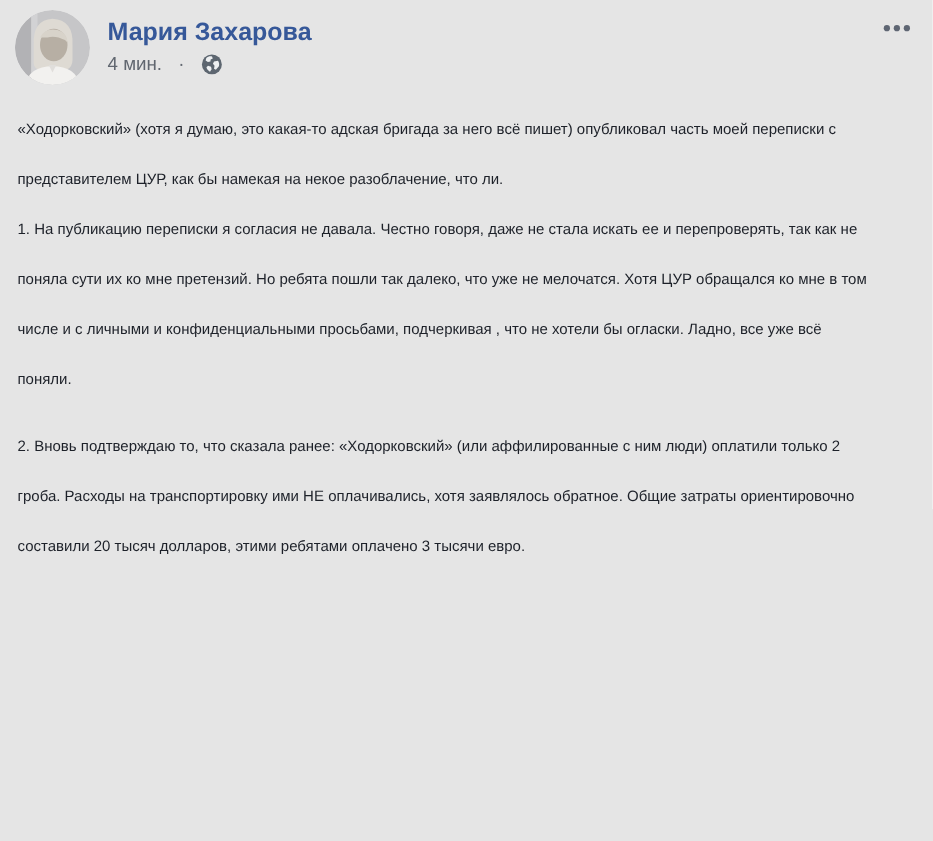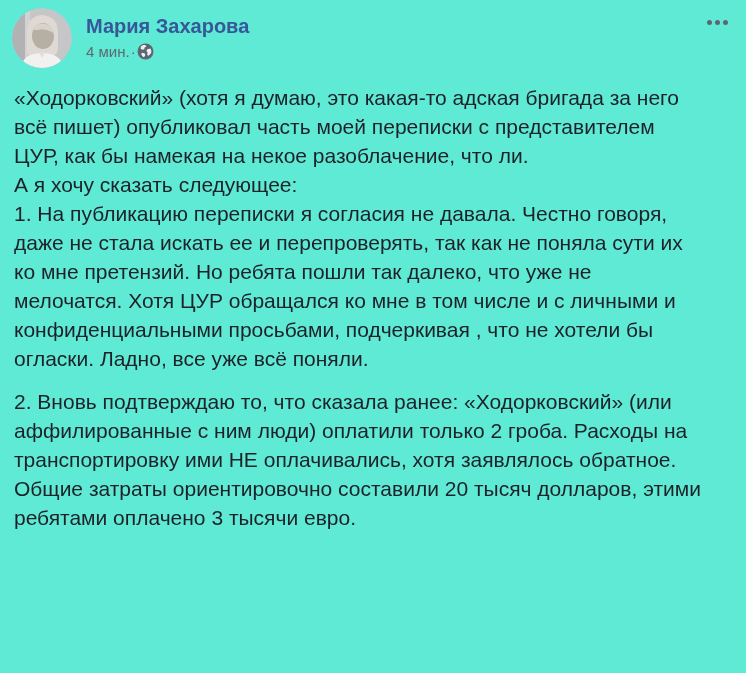--- a/index.html
+++ b/index.html
@@ -5,21 +5,21 @@
   * { box-sizing: border-box; }
   html, body { margin: 0; padding: 0; }
   body {
     width: 746px;
     height: 673px;
     background: #ffffff;
     font-family: "Liberation Sans", sans-serif;
     overflow: hidden;
     position: relative;
   }
-  .post { width: 100%; height: 100%; background: #5eead4; }
+  .post { width: 100%; height: 100%; background: #e5e5e5; }
 
   
   .header {
     position: relative;
     display: flex;
     padding: 8px 12px 0 12px;
   }
   .avatar {
     flex: 0 0 60px;
     width: 60px;
@@ -36,21 +36,21 @@
     font-weight: 700;
     font-size: 20px;
     line-height: 24px;
     text-decoration: none;
     cursor: pointer;
   }
   .meta {
     margin-top: 5px;
     display: flex;
     align-items: center;
-    gap: 1px;
+    gap: 13px;
     font-size: 15px;
     color: #616770;
     cursor: pointer;
   }
   .globe { display: inline-flex; align-items: center; }
   .globe svg { display: block; }
 
   .options-menu {
     position: absolute;
     top: 12px;
@@ -64,22 +64,22 @@
   .options-menu .dot {
     width: 5px;
     height: 5px;
     border-radius: 50%;
     background: #5f6673;
   }
 
   
   .post-text {
     padding: 15px 44px 0 14px;
-    font-size: 21px;
-    line-height: 29px;
+    font-size: 12px;
+    line-height: 40px;
     color: #1d2129;
   }
   .post-text p { margin: 0; }
   .post-text p:last-of-type { margin-top: 14px; }
 </style>
 </head>
 <body>
 
 <div class="post">
 
@@ -127,21 +127,20 @@
       <span class="dot"></span>
     </div>
 
   </div>
 
   <div class="post-text">
 
       <p>«Ходорковский» (хотя я думаю, это какая-то адская бригада за него всё пишет) опубликовал часть моей переписки с представителем ЦУР, как бы намекая на некое разоблачение, что ли.</p>
 
 
-      <p>А я хочу сказать следующее:</p>
 
       <p>1. На публикацию переписки я согласия не давала. Честно говоря, даже не стала искать ее и перепроверять, так как не поняла сути их ко мне претензий. Но ребята пошли так далеко, что уже не мелочатся. Хотя ЦУР обращался ко мне в том числе и с личными и конфиденциальными просьбами, подчеркивая , что не хотели бы огласки. Ладно, все уже всё поняли.</p>
 
       <p>2. Вновь подтверждаю то, что сказала ранее: «Ходорковский» (или аффилированные с ним люди) оплатили только 2 гроба. Расходы на транспортировку ими НЕ оплачивались, хотя заявлялось обратное. Общие затраты ориентировочно составили 20 тысяч долларов, этими ребятами оплачено 3 тысячи евро.</p>
 
     </div>
 
 </div>
 
 </body></html>

